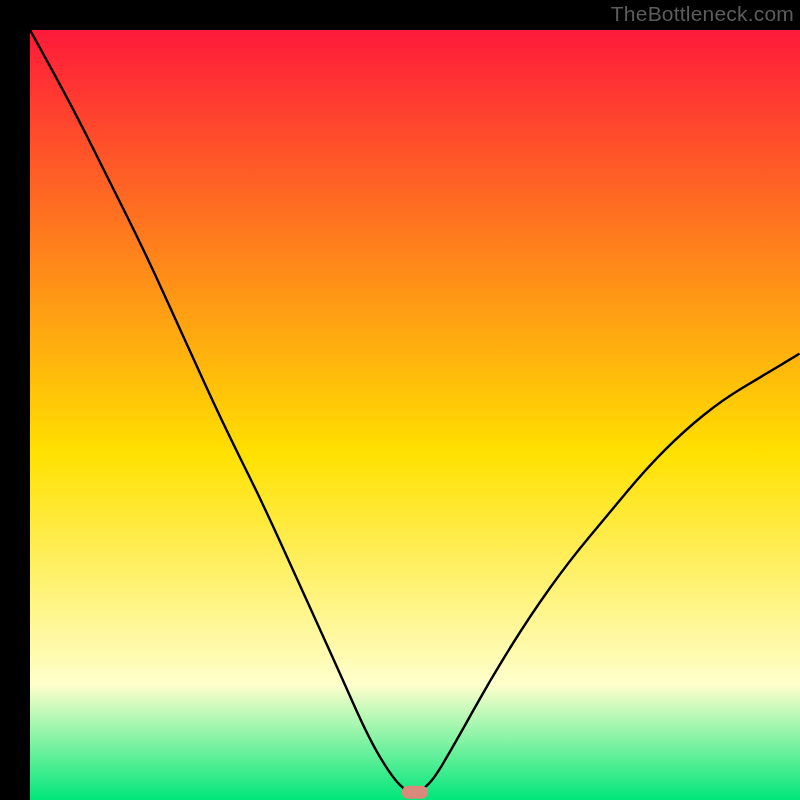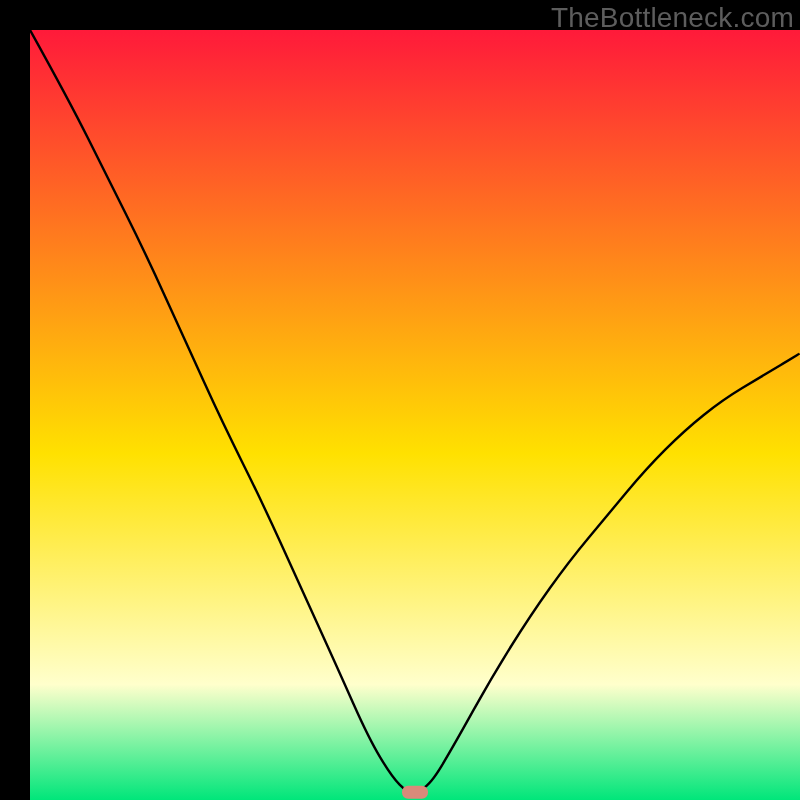--- a/index.html
+++ b/index.html
@@ -15,21 +15,21 @@
     position: relative;
     width: 800px;
     height: 800px;
     background: #000;
   }
   .watermark {
     position: absolute;
     top: 2px;
     right: 6px;
     color: #5d5d5d;
-    font-size: 28px;
+    font-size: 21px;
     font-weight: 500;
     letter-spacing: 0.2px;
     z-index: 10;
   }
   .plot-wrap {
     position: absolute;
     left: 30px;
     top: 30px;
     width: 770px;
     height: 770px;

